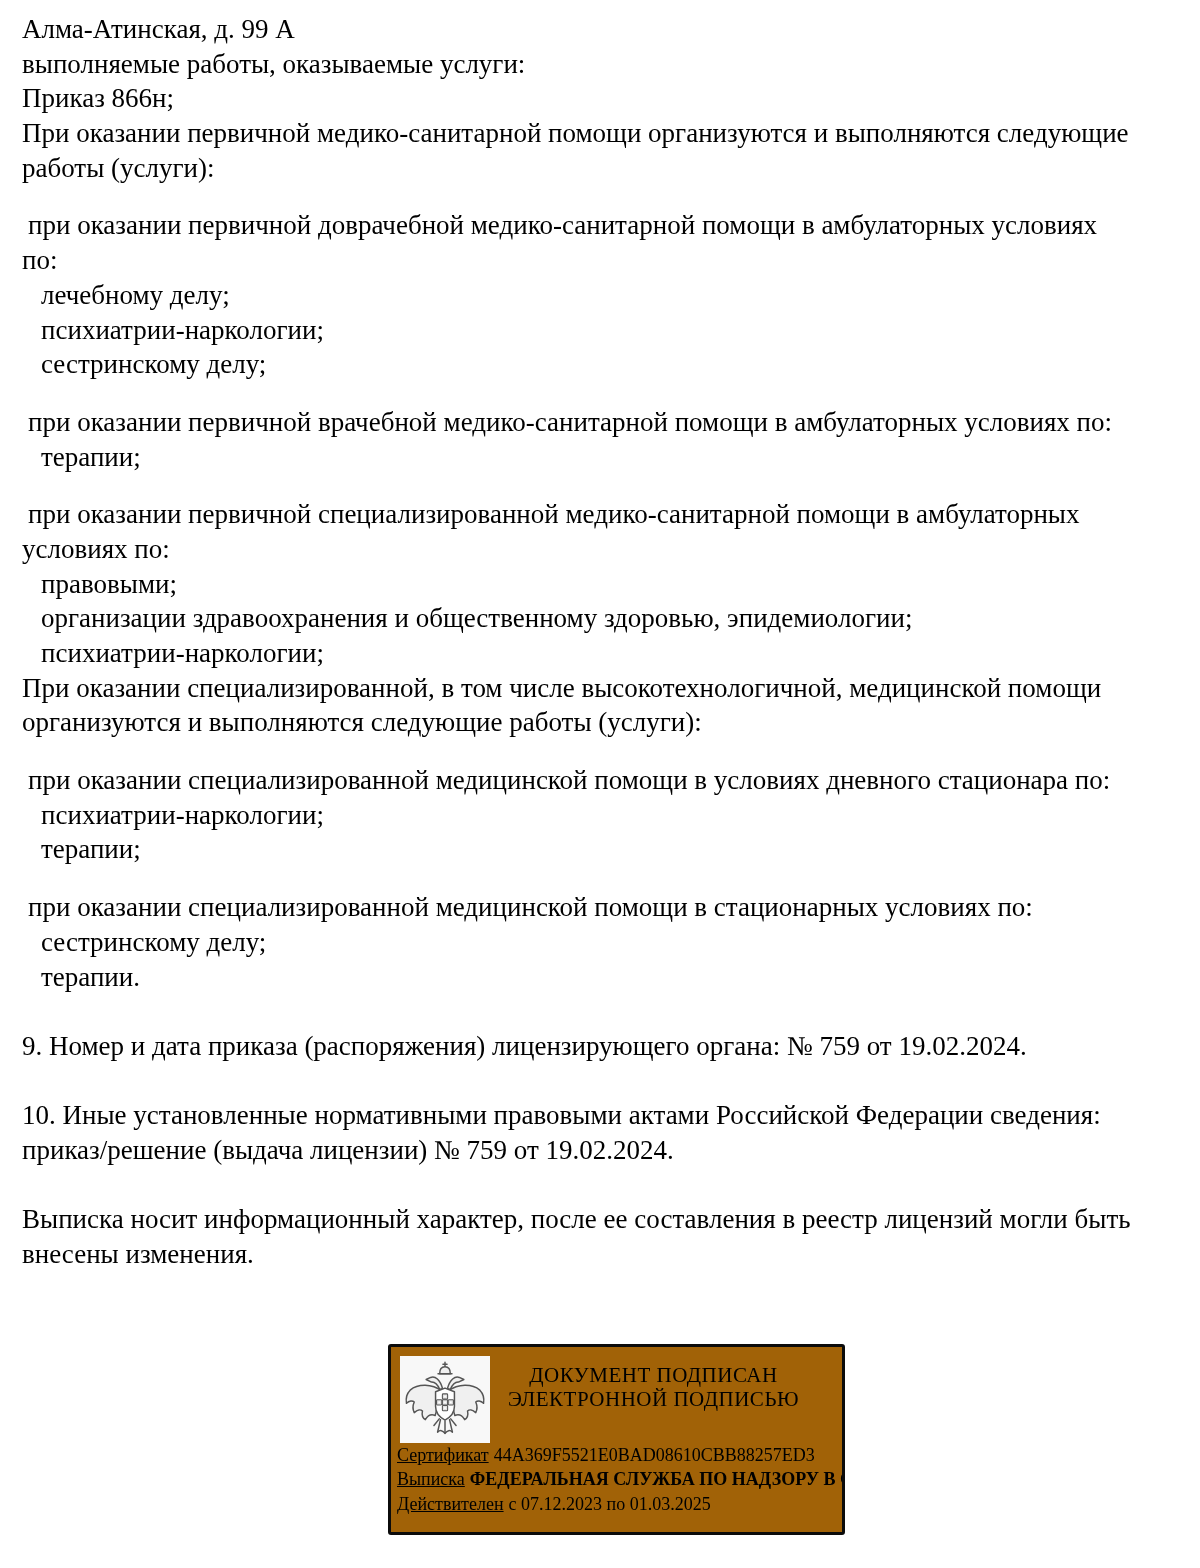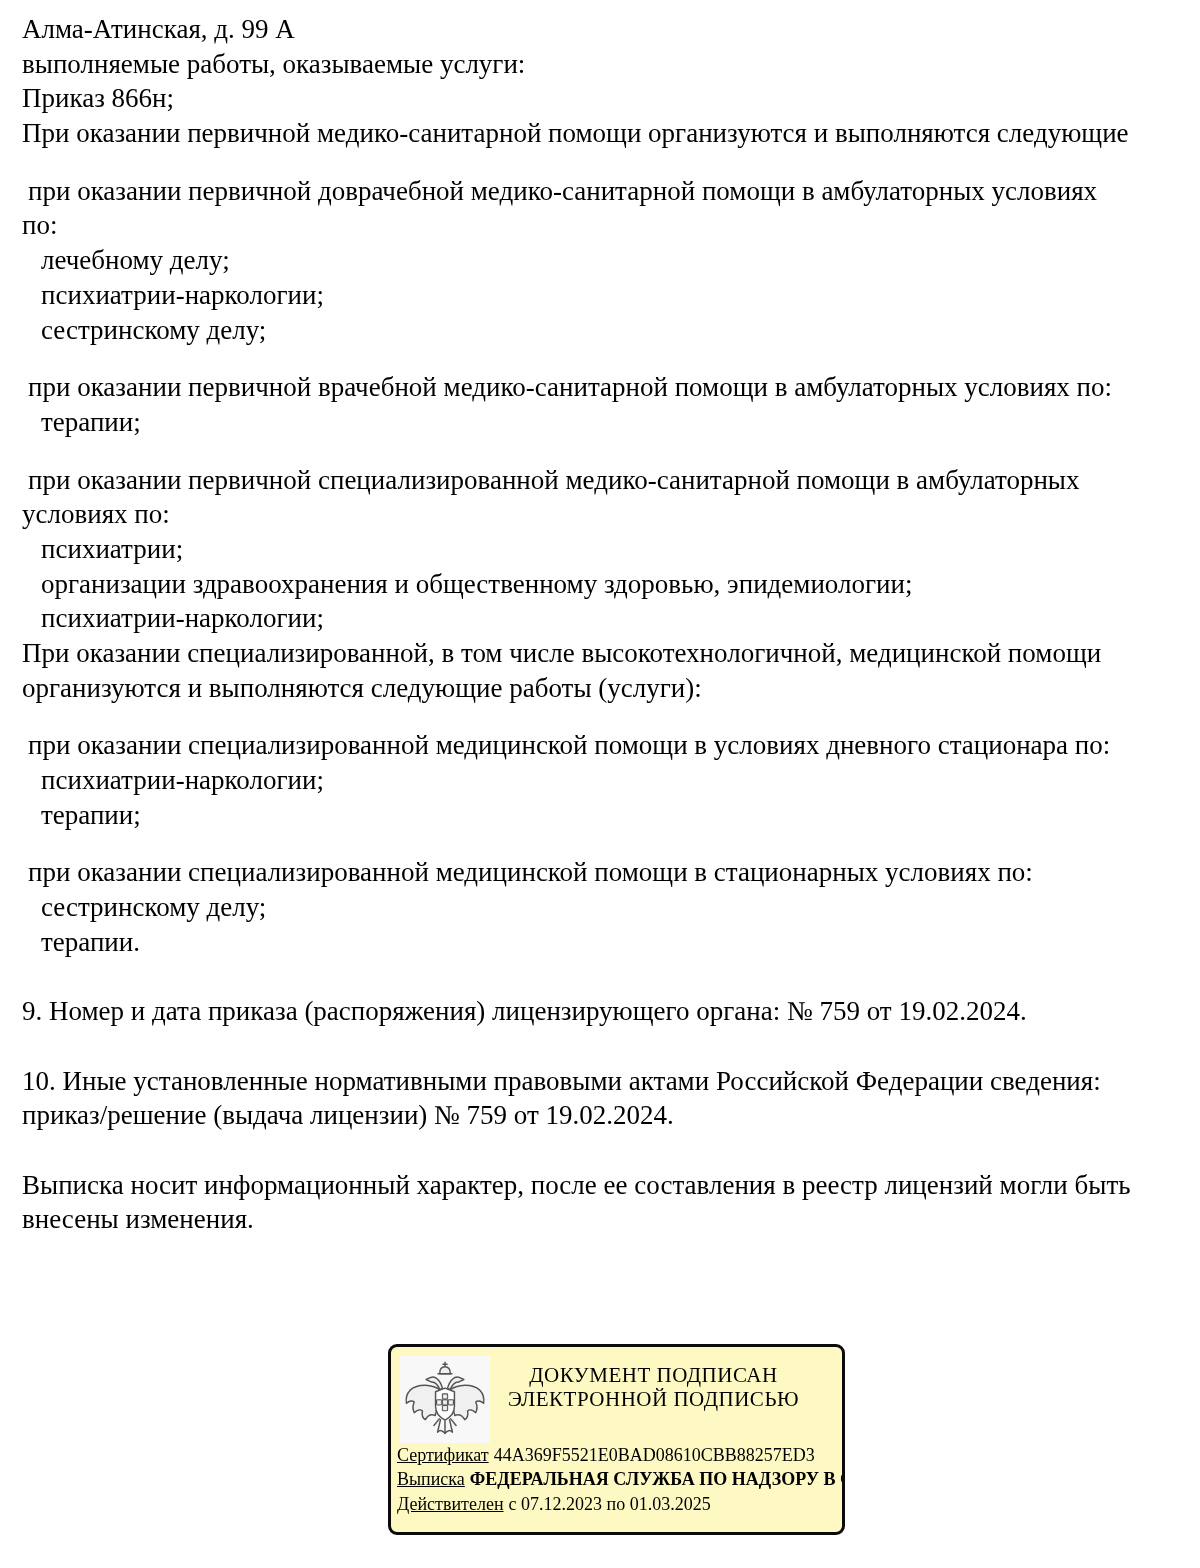--- a/index.html
+++ b/index.html
@@ -13,22 +13,22 @@
     position: absolute; left: 22px; top: 12px; right: 8px;
     font-size: 27px; line-height: 34.7px;
   }
   .ln { height: 34.7px; white-space: nowrap; }
   .i1 { padding-left: 6px; margin-top: 23px; }
   .i2 { padding-left: 19px; }
 
   .sign-box {
     position: absolute; left: 388px; top: 1344px;
     width: 457px; height: 191px;
-    border: 3px solid #0b0b0b; border-radius: 9px;
-    box-sizing: border-box; background: #fef9c3;
+    border: 3px solid #0b0b0b; border-radius: 3px;
+    box-sizing: border-box; background: #a16207;
     overflow: hidden;
   }
   .emblem {
     position: absolute; left: 9px; top: 9px;
     width: 90px; height: 87px;
     background: #f8f8f8;
     display: flex; align-items: center; justify-content: center;
   }
   .sign-title {
     position: absolute; left: 95px; top: 16px; width: 335px;
@@ -45,30 +45,31 @@
   .owner-value { font-weight: bold; }
 </style>
 </head>
 <body>
 
 <div class="doc-text">
   <div class="ln">Алма-Атинская, д. 99 А</div>
   <div class="ln">выполняемые работы, оказываемые услуги:</div>
   <div class="ln">Приказ 866н;</div>
   <div class="ln">При оказании первичной медико-санитарной помощи организуются и выполняются следующие</div>
+  <div class="ln">работы (услуги):</div>
   <div class="ln i1">при оказании первичной доврачебной медико-санитарной помощи в амбулаторных условиях</div>
   <div class="ln">по:</div>
   <div class="ln i2">лечебному делу;</div>
   <div class="ln i2">психиатрии-наркологии;</div>
   <div class="ln i2">сестринскому делу;</div>
   <div class="ln i1">при оказании первичной врачебной медико-санитарной помощи в амбулаторных условиях по:</div>
   <div class="ln i2">терапии;</div>
   <div class="ln i1">при оказании первичной специализированной медико-санитарной помощи в амбулаторных</div>
   <div class="ln">условиях по:</div>
-  <div class="ln i2">психиатрии;</div>
+  <div class="ln i2">правовыми;</div>
   <div class="ln i2">организации здравоохранения и общественному здоровью, эпидемиологии;</div>
   <div class="ln i2">психиатрии-наркологии;</div>
   <div class="ln">При оказании специализированной, в том числе высокотехнологичной, медицинской помощи</div>
   <div class="ln">организуются и выполняются следующие работы (услуги):</div>
   <div class="ln i1">при оказании специализированной медицинской помощи в условиях дневного стационара по:</div>
   <div class="ln i2">психиатрии-наркологии;</div>
   <div class="ln i2">терапии;</div>
   <div class="ln i1">при оказании специализированной медицинской помощи в стационарных условиях по:</div>
   <div class="ln i2">сестринскому делу;</div>
   <div class="ln i2">терапии.</div>

